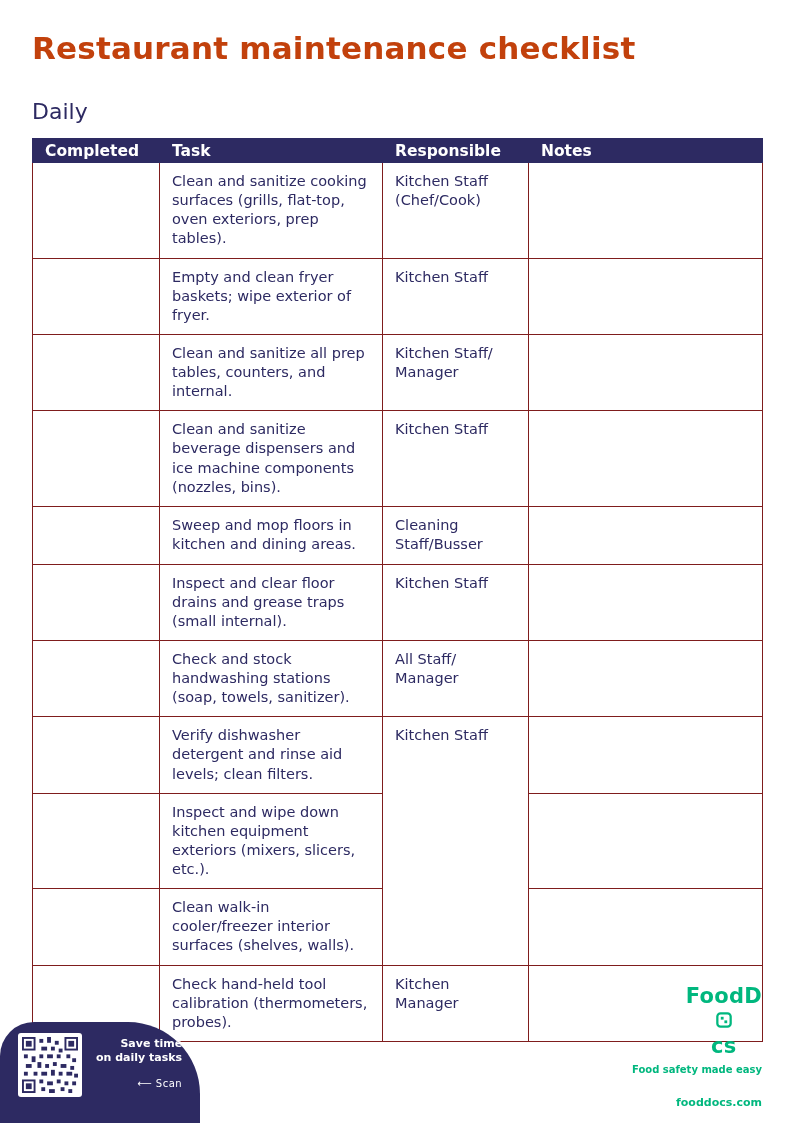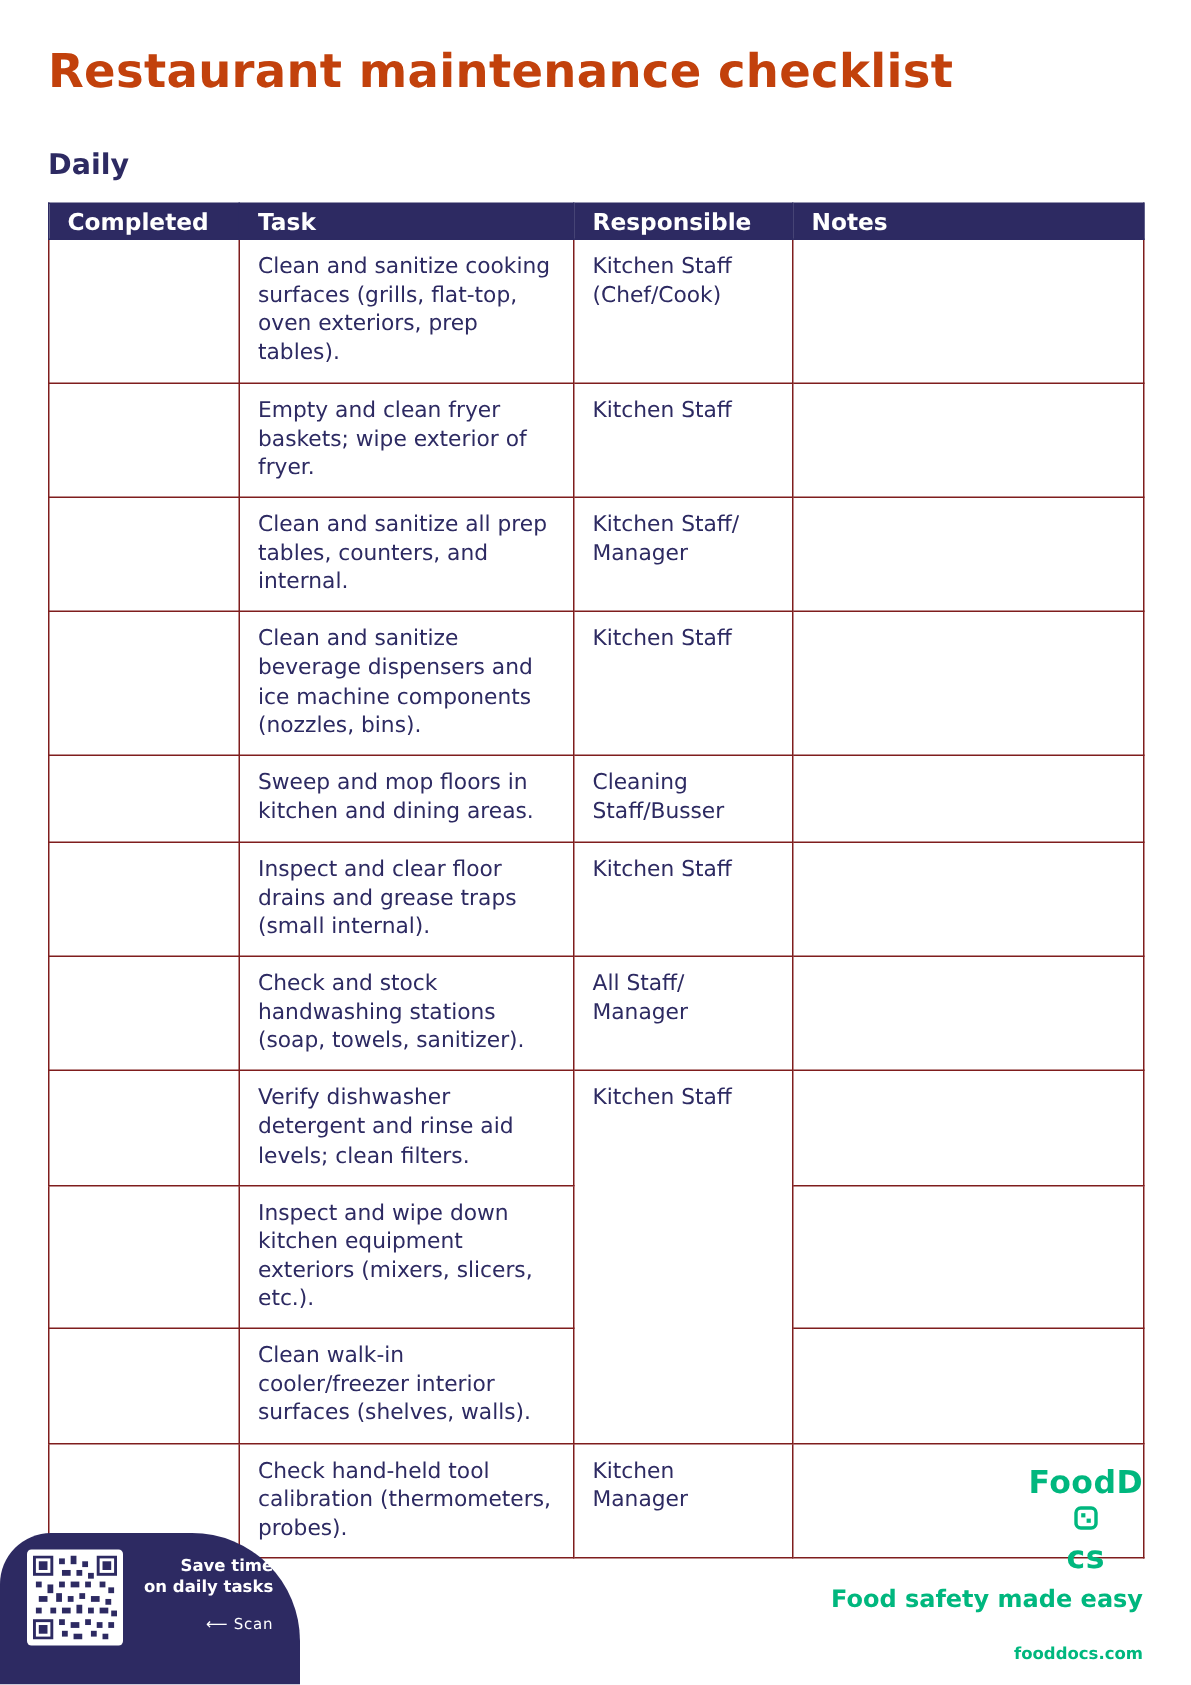--- a/index.html
+++ b/index.html
@@ -15,22 +15,22 @@
 
   .doc-title {
     padding-top: 30px;
     font-size: 31px;
     font-weight: bold;
     letter-spacing: 0.2px;
     color: #c2410c;
   }
   .section-title {
     padding-top: 33px;
-    font-size: 19px;
-    font-weight: bold;
+    font-size: 22px;
+    font-weight: normal;
     color: #2d2a62;
   }
 
   table.checklist {
     margin-top: 14px;
     width: 730px;
     border-collapse: collapse;
     table-layout: fixed;
   }
   table.checklist th {
@@ -111,21 +111,21 @@
     letter-spacing: 0.3px;
     display: inline-flex;
     align-items: center;
     gap: 1px;
     color: #00b77e;
     flex-direction: column;
   }
   .brand-logo svg { display: inline-block; margin: 0 1px; }
   .brand-tagline {
     margin-top: 6px;
-    font-size: 16px;
+    font-size: 10px;
     font-weight: bold;
     text-align: right;
   }
   .brand-url {
     margin-top: 21px;
     font-size: 11px;
     font-weight: bold;
   }
 </style>
 </head>

